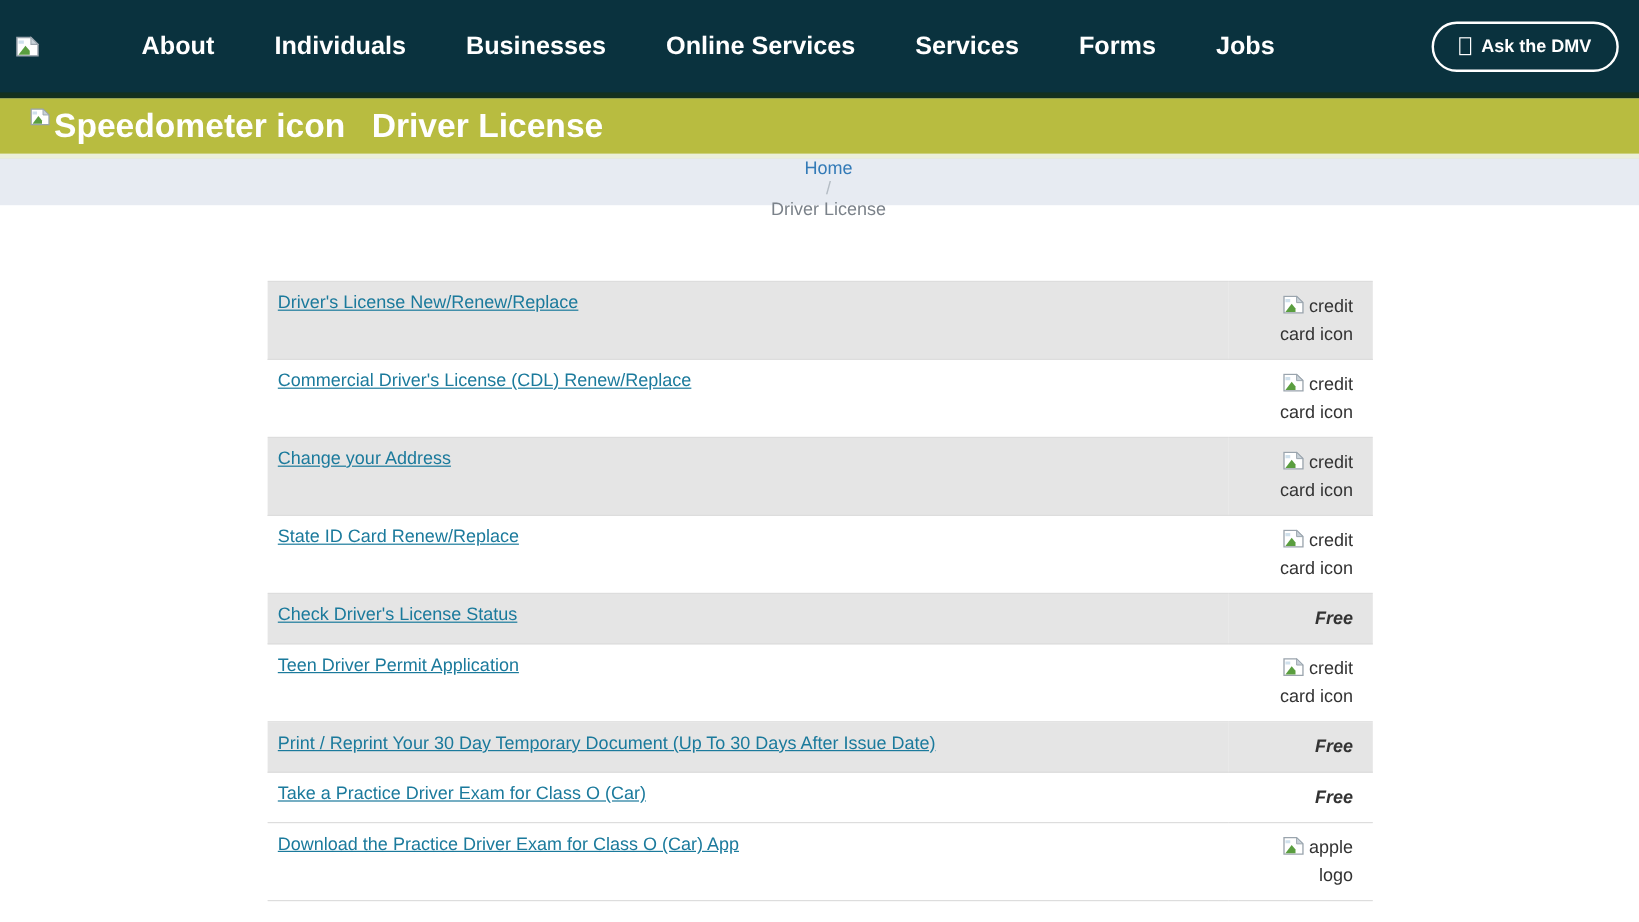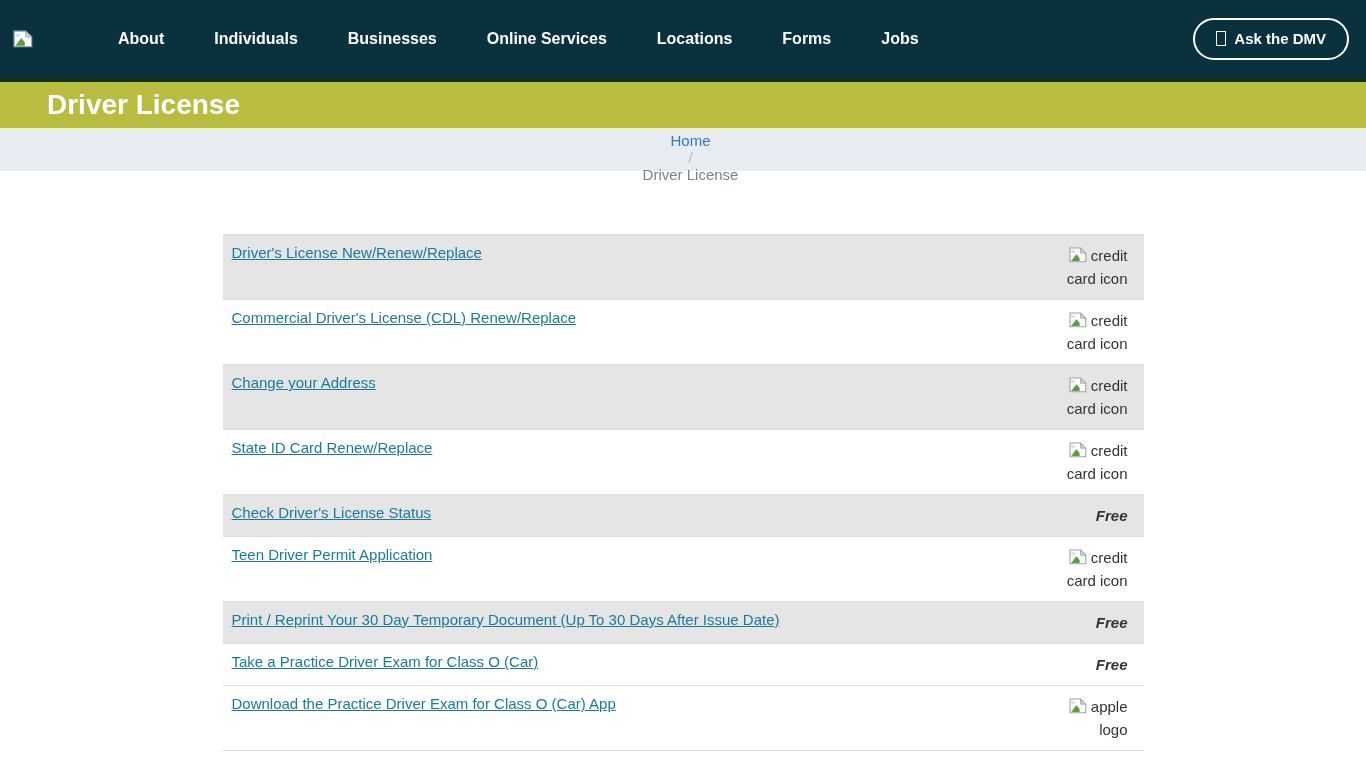--- a/index.html
+++ b/index.html
@@ -16,21 +16,21 @@
     height: 82px;
     background: #0a323e;
     border-bottom: 5px solid #14301f;
     display: flex;
     align-items: center;
     padding: 0 17px 0 13px;
   }
   .nav-logo { width: 20px; height: 18px; flex: 0 0 auto; cursor: pointer; }
   .nav-menu { display: flex; gap: 50px; margin-left: 85px; }
   .nav-item {
-    color: #fff; font-weight: 700; font-size: 16px;
+    color: #fff; font-weight: 700; font-size: 21px;
     text-decoration: none; cursor: pointer; white-space: nowrap;
   }
   .ask-btn {
     margin-left: auto;
     height: 42px;
     padding: 0 21px;
     background: transparent;
     border: 2px solid #fff;
     border-radius: 22px;
     color: #fff; font-weight: 700; font-size: 15px;
@@ -116,31 +116,34 @@
 
 <div class="topnav">
   <svg class="nav-logo bimg" viewBox="0 0 18 16">
       <use href="#brokenimg"></use>
     </svg>
   <div class="nav-menu">
     <a class="nav-item">About</a>
     <a class="nav-item">Individuals</a>
     <a class="nav-item">Businesses</a>
     <a class="nav-item">Online Services</a>
-    <a class="nav-item">Locations</a>
+    <a class="nav-item">Services</a>
     <a class="nav-item">Forms</a>
     <a class="nav-item">Jobs</a>
   </div>
   <button class="ask-btn">
     <span class="tofu"></span>
     <span>Ask the DMV</span>
   </button>
 </div>
 
 <div class="banner">
+  <span class="banner-alt"><svg class="bimg" width="17" height="15" viewBox="0 0 18 16">
+        <use href="#brokenimg"></use>
+      </svg><span>Speedometer icon</span></span>
   <span class="banner-title">Driver License</span>
 </div>
 
 <div class="breadcrumb">
   <a class="crumb-home">Home</a>
   <span class="crumb-sep">/</span>
   <span class="crumb-current">Driver License</span>
 </div>
 
 <div class="content">

